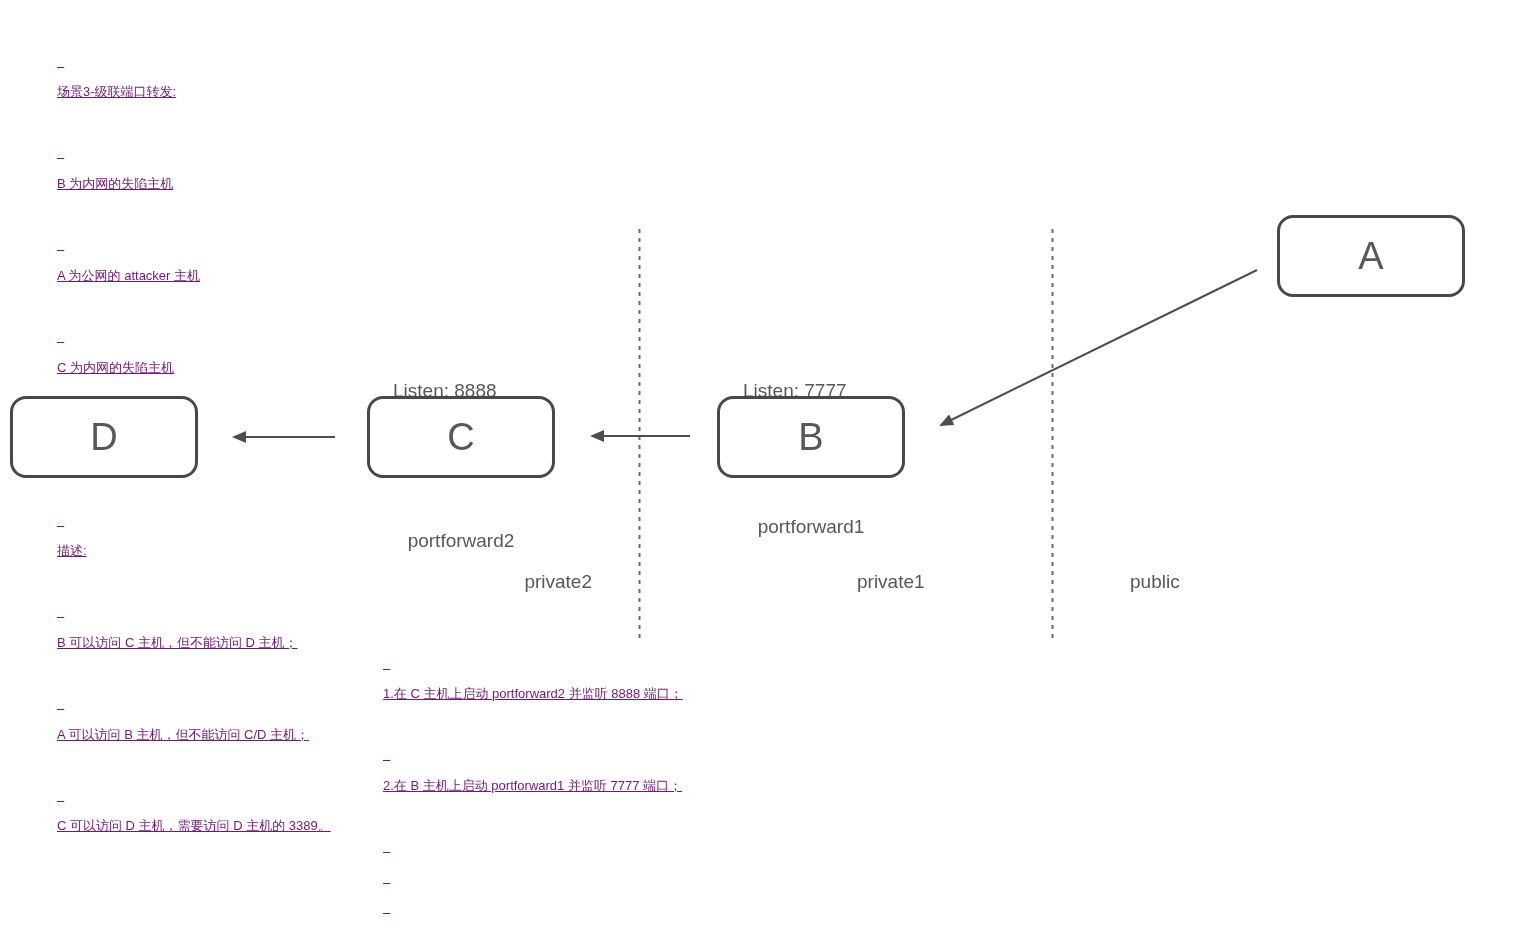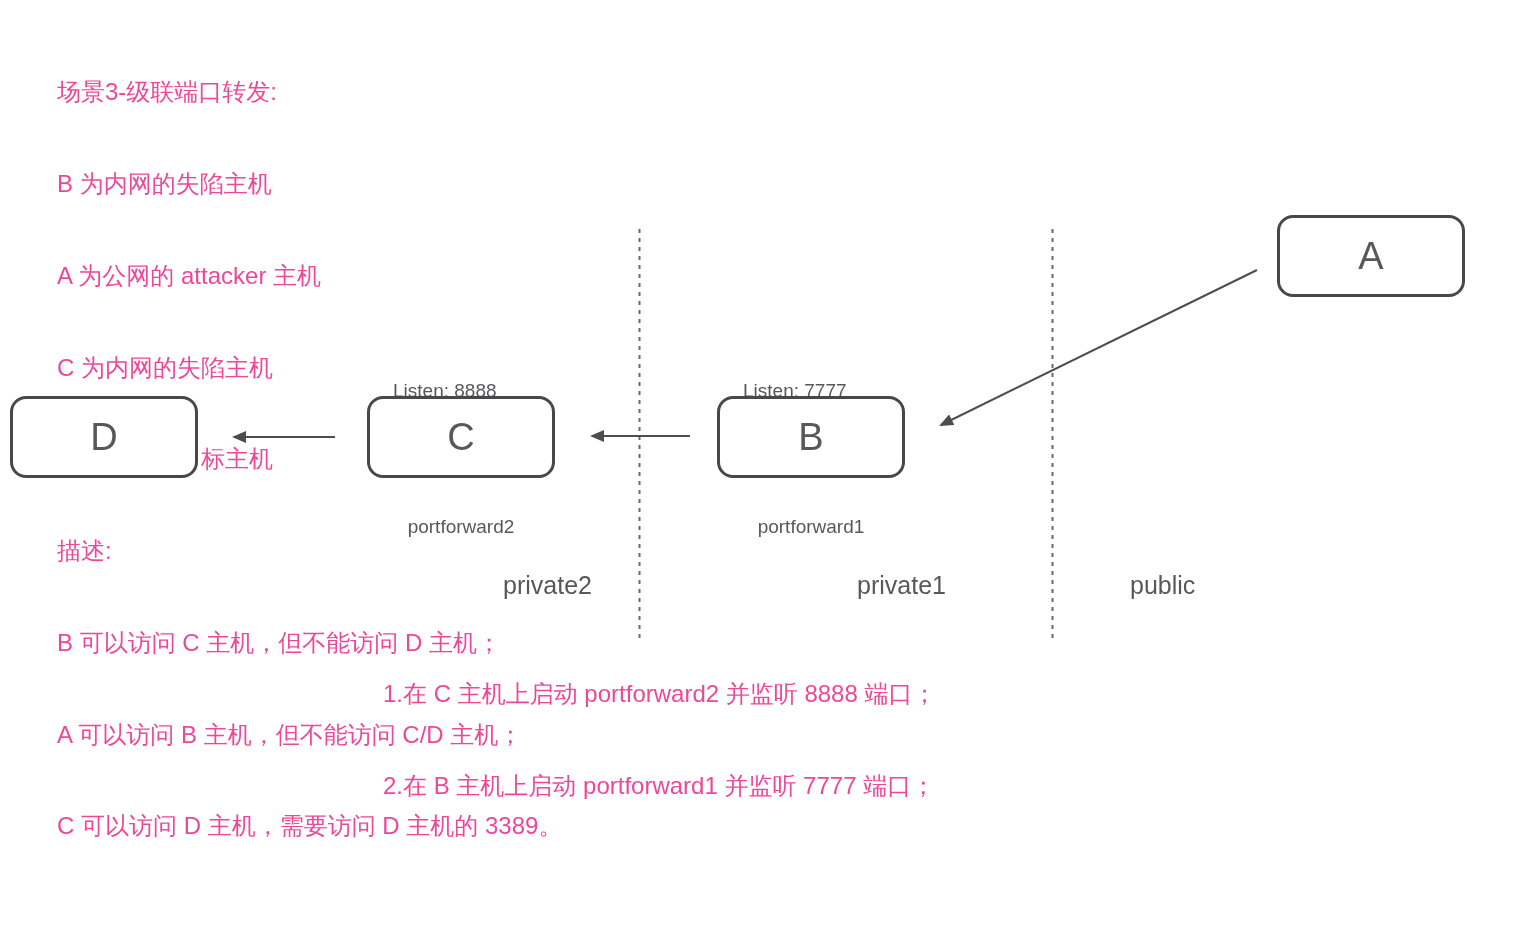--- a/index.html
+++ b/index.html
@@ -5,24 +5,25 @@
   * { margin: 0; padding: 0; box-sizing: border-box; }
   html, body { width: 1524px; height: 944px; background: #ffffff; overflow: hidden; }
   body {
     position: relative;
     font-family: "Liberation Sans", "DejaVu Sans", sans-serif;
     color: #58585a;
   }
   .abs { position: absolute; }
 
   .textblock {
-    font-size: 24px;
+    font-size: 13px;
     line-height: 30.6px;
-    color: #ec4899;
+    color: #701a75;
     white-space: pre;
+    text-decoration: underline;
   }
   .scenario { left: 57px; top: 16px; }
   .config   { left: 383px; top: 618px; }
 
   .node {
     position: absolute;
     width: 188px;
     height: 82px;
     border: 3px solid #48484a;
     border-radius: 16px;
@@ -53,27 +54,27 @@
   .ann-a { left: 1277px; top: 170px; width: 188px; text-align: center; }
 
   .tool-label {
     position: absolute;
     top: 516px;
     width: 188px;
     text-align: center;
     font-size: 19px;
     color: #58585a;
   }
-  .tool-c { left: 367px; }
+  .tool-c { left: 367px; margin-top: 14px; }
   .tool-b { left: 717px; }
 
   .zone-label {
     position: absolute;
     top: 571px;
-    font-size: 25px;
+    font-size: 19px;
     color: #58585a;
   }
   .zone-private2 { left: 462px;  width: 130px; text-align: right; }
   .zone-private1 { left: 857px;  width: 130px; text-align: left; }
   .zone-public   { left: 1130px; }
 
   svg.overlay {
     position: absolute;
     left: 0; top: 0;
     width: 1524px; height: 944px;

